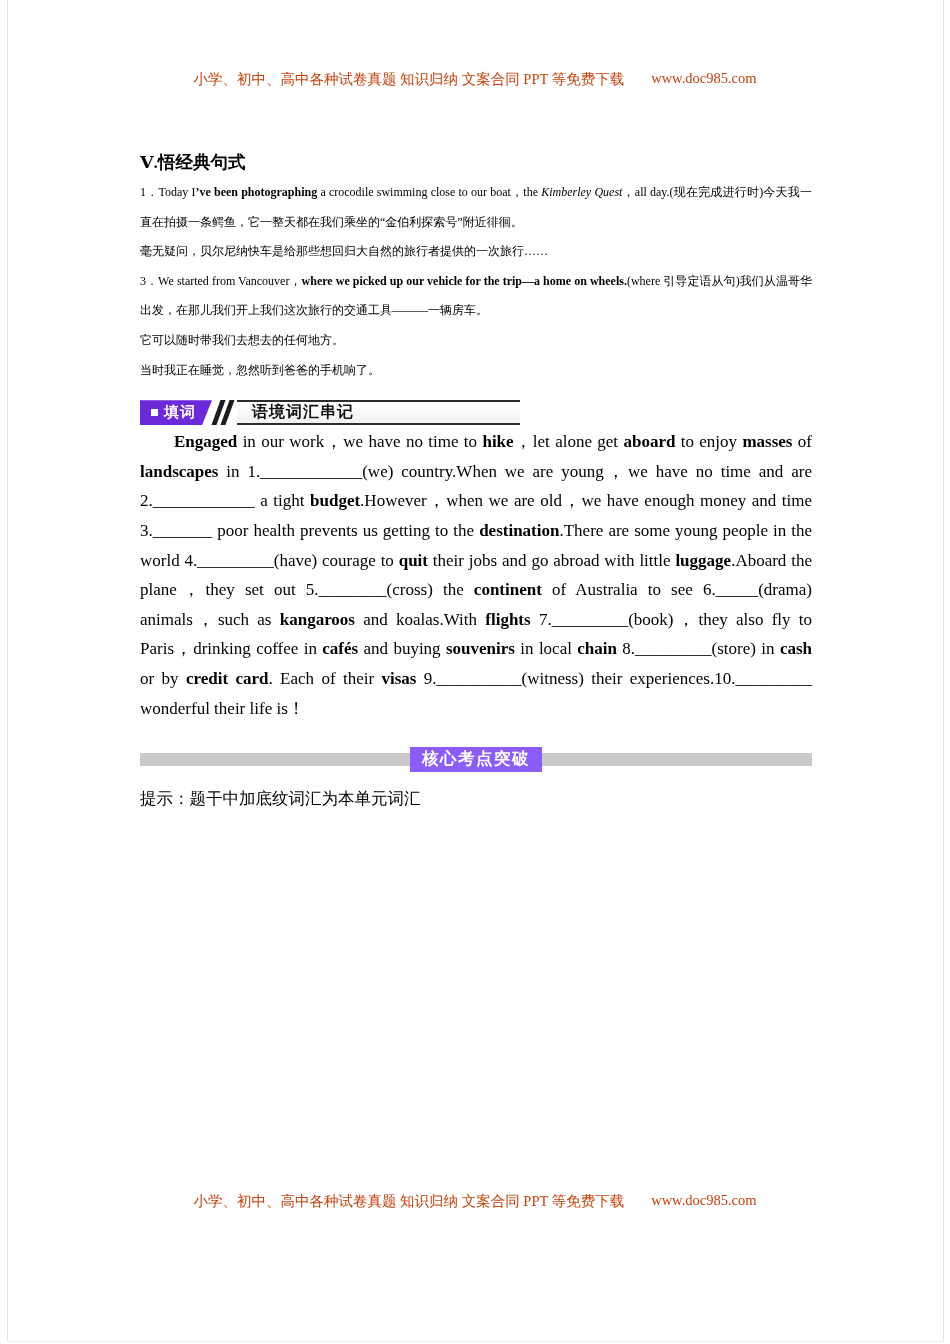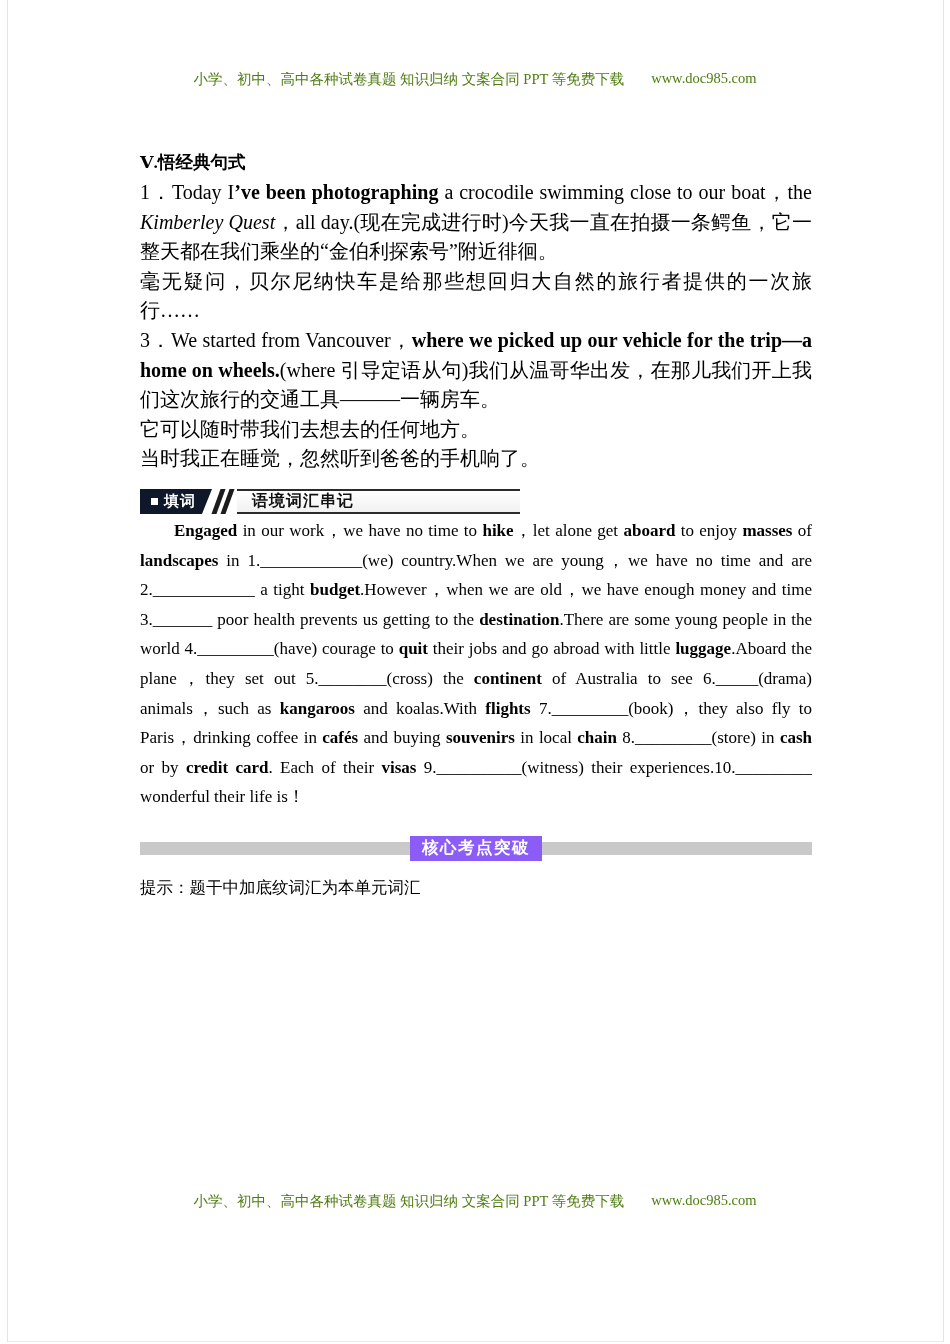--- a/index.html
+++ b/index.html
@@ -11,35 +11,35 @@
   }
   .edge {
     position:absolute; top:0; bottom:2px; left:7px; right:6px;
     border-left:1px solid #e3e3e3; border-right:1px solid #e3e3e3;
     border-bottom:1px solid #ececec;
     pointer-events:none;
   }
   .header, .footer {
     position:absolute; left:0; width:100%;
     display:flex; justify-content:center; gap:27px;
-    font-size:14.5px; color:#4d7c0f; white-space:nowrap;
+    font-size:14.5px; color:#c2410c; white-space:nowrap;
   }
   .header { top:70px; }
   .footer { top:1192px; }
   .content { position:absolute; top:144px; left:140px; width:672px; }
   .phrase { font-size:17px; line-height:30.6px; }
   .v-title { font-size:17.5px; font-weight:bold; line-height:32px; margin-top:2px; }
-  .block { font-size:20px; line-height:29.6px; text-align:justify; }
+  .block { font-size:12px; line-height:29.6px; text-align:justify; }
   .b { font-weight:bold; }
   .i { font-style:italic; }
 
   
   .fill-banner { margin:15px 0 2px; width:380px; height:25px; display:flex; align-items:stretch; }
   .fill-tab {
-    background:#0f172a; color:#fff; display:flex; align-items:center;
+    background:#6d28d9; color:#fff; display:flex; align-items:center;
     padding:0 16px 0 11px; font-family:"Liberation Sans","DejaVu Sans",sans-serif;
     font-weight:bold; font-size:15px; letter-spacing:1px;
     clip-path:polygon(0 0, 100% 0, calc(100% - 10px) 100%, 0 100%);
   }
   .sq { width:7px; height:7px; background:#fff; display:inline-block; margin-right:6px; }
   .stripe { width:5px; background:#1c1c1c; transform:skewX(-20deg); margin-left:4px; }
   .fill-title {
     flex:1; margin-left:7px;
     border-top:2px solid #2b2b2b; border-bottom:2px solid #2b2b2b;
     background:linear-gradient(#ffffff,#f1f1f1);

